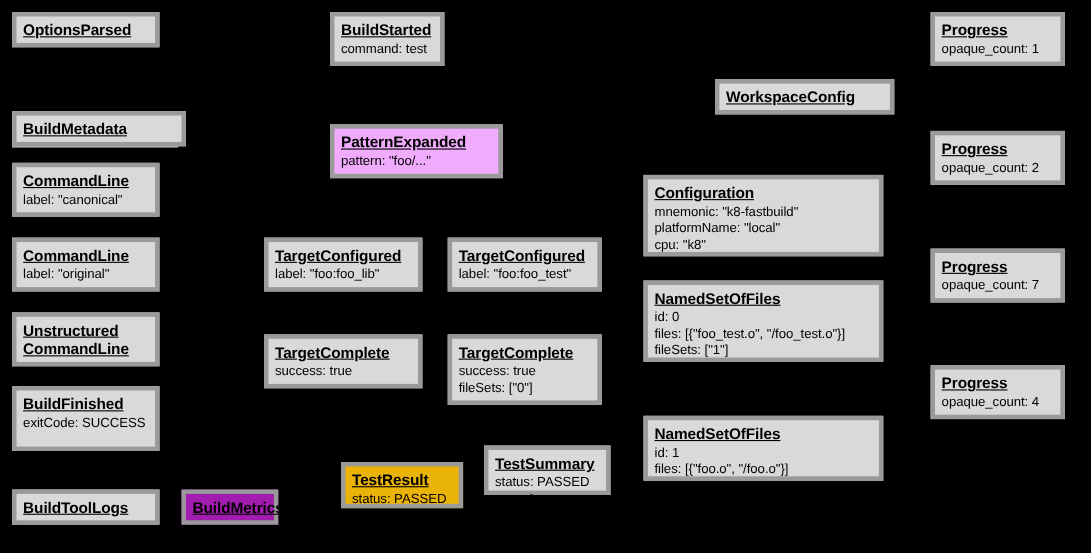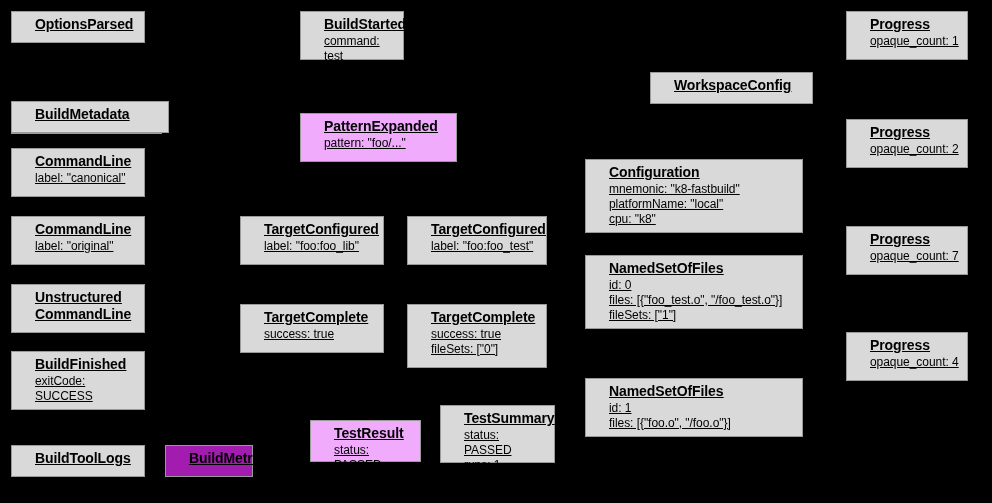--- a/index.html
+++ b/index.html
@@ -13,24 +13,23 @@
     width: 992px;
     height: 503px;
     background: #000000;
     overflow: hidden;
     font-family: "Liberation Sans", sans-serif;
   }
   .node {
     position: absolute;
     box-sizing: border-box;
     background: #d9d9d9;
-    border: 1px solid #d946ef;
-    padding: 4px 6px 5px 23px;
+    border: 4px solid #d946ef;
+    padding: 4px 6px 5px 6px;
     color: #000000;
-    text-decoration: underline;
   }
   .node-title {
     font-size: 14px;
     font-weight: bold;
     text-decoration: underline;
     line-height: 17px;
     white-space: pre-line;
     letter-spacing: -0.1px;
   }
   .node-attrs {
@@ -126,26 +125,26 @@
     </div>
     <div class="node" style="left: 11px; top: 351px; width: 134px; height: 59px; background: rgb(217, 217, 217); border-color: rgb(154, 154, 154); color: rgb(0, 0, 0);">
       <div class="node-title">BuildFinished</div>
       <div class="node-attrs">exitCode: SUCCESS</div>
     </div>
     <div class="node" style="left: 585px; top: 378px; width: 218px; height: 59px; background: rgb(217, 217, 217); border-color: rgb(154, 154, 154); color: rgb(0, 0, 0);">
       <div class="node-title">NamedSetOfFiles</div>
       <div class="node-attrs">id: 1
 files: [{"foo.o", "/foo.o"}]</div>
     </div>
-    <div class="node" style="left: 440px; top: 405px; width: 115px; height: 58px; background: rgb(217, 217, 217); border-color: rgb(154, 154, 154); color: rgb(0, 0, 0);">
+    <div class="node" style="left: 440px; top: 405px; width: 115px; height: 45px; background: rgb(217, 217, 217); border-color: rgb(154, 154, 154); color: rgb(0, 0, 0);">
       <div class="node-title">TestSummary</div>
       <div class="node-attrs">status: PASSED
 runs: 1</div>
     </div>
-    <div class="node" style="left: 310px; top: 420px; width: 111px; height: 42px; background: #f0abfc; border-color: rgb(154, 154, 154); color: rgb(0, 0, 0);">
+    <div class="node" style="left: 310px; top: 420px; width: 111px; height: 42px; background: #eab308; border-color: rgb(154, 154, 154); color: rgb(0, 0, 0);">
       <div class="node-title">TestResult</div>
       <div class="node-attrs">status: PASSED</div>
     </div>
     <div class="node" style="left: 11px; top: 445px; width: 134px; height: 32px; background: rgb(217, 217, 217); border-color: rgb(154, 154, 154); color: rgb(0, 0, 0);">
       <div class="node-title">BuildToolLogs</div>
     </div>
     <div class="node" style="left: 165px; top: 445px; width: 88px; height: 32px; background: #a21caf; border-color: rgb(154, 154, 154); color: rgb(0, 0, 0);">
       <div class="node-title">BuildMetrics</div>
     </div>
   </div>

